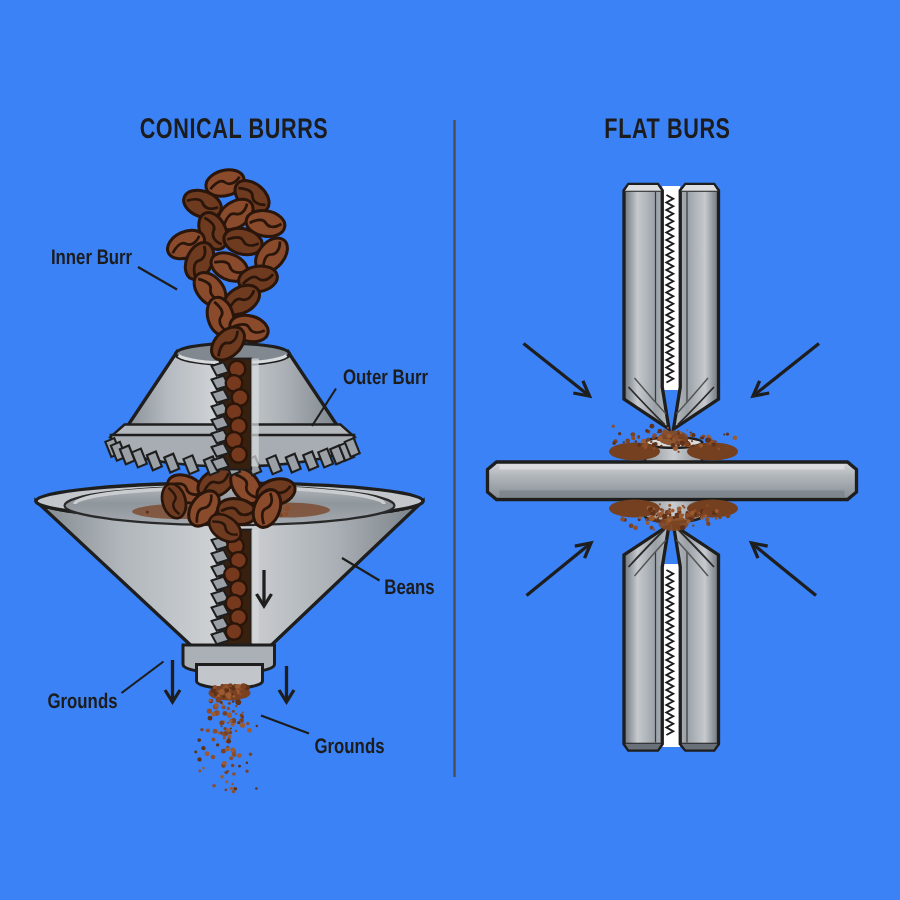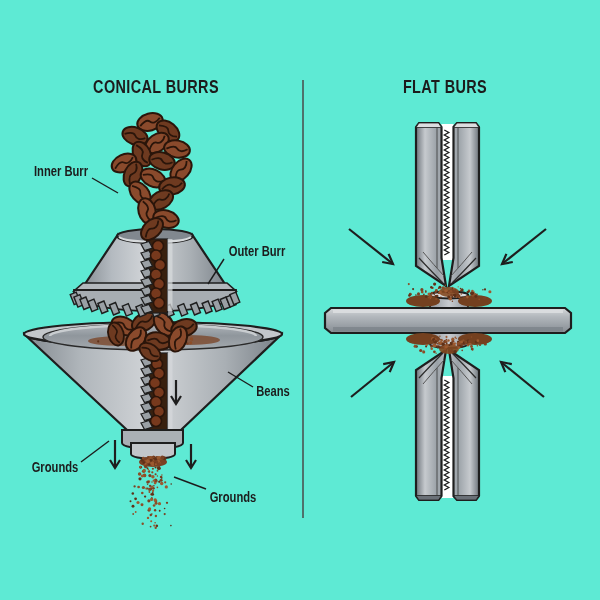--- a/index.html
+++ b/index.html
@@ -1,16 +1,16 @@
 <!DOCTYPE html>
 <html><head>
 <meta charset="utf-8">
 <style>
   html,body{margin:0;padding:0;background:#fff;}
-  .stage{position:relative;width:600px;height:600px;background:#5eead4;overflow:hidden;
+  .stage{position:relative;width:600px;height:600px;background:#3b82f6;overflow:hidden;
          font-family:"Liberation Sans",sans-serif;}
   .stage svg{position:absolute;left:0;top:0;}
   .lbl{position:absolute;color:#1c1c1c;font-weight:700;font-size:14px;white-space:nowrap;
        transform:translate(-50%,-50%) scaleX(.8);}
   .ttl{position:absolute;color:#1c1c1c;font-weight:700;font-size:19px;letter-spacing:.5px;
        white-space:nowrap;transform:translate(-50%,-50%) scaleX(.76);}
   .ol{stroke:#1e1e1e;}
 </style>
 </head>
 <body>

